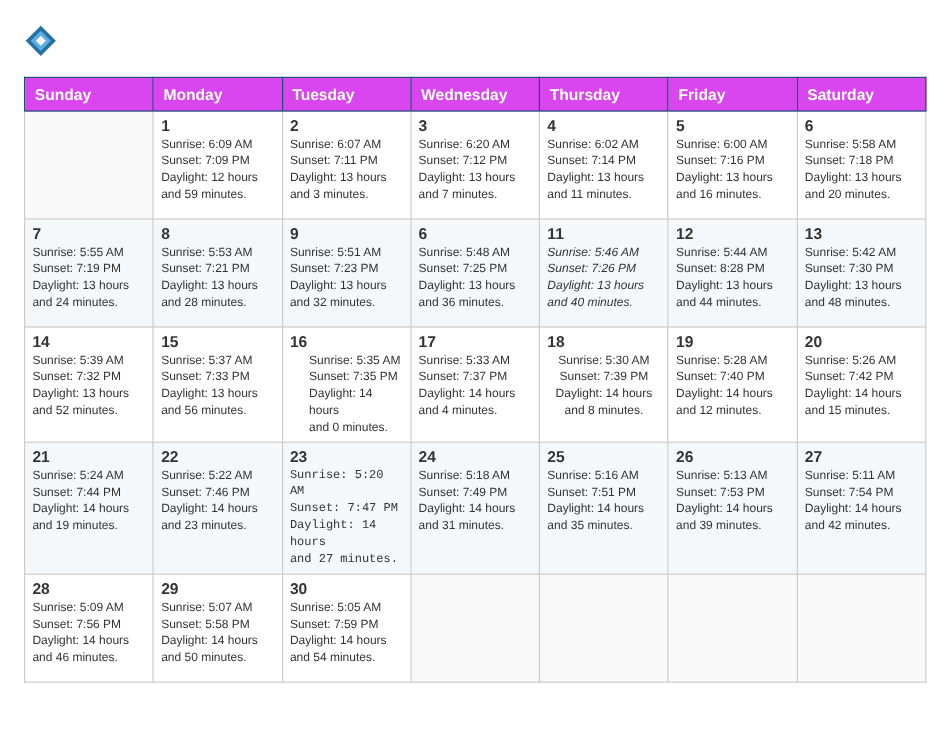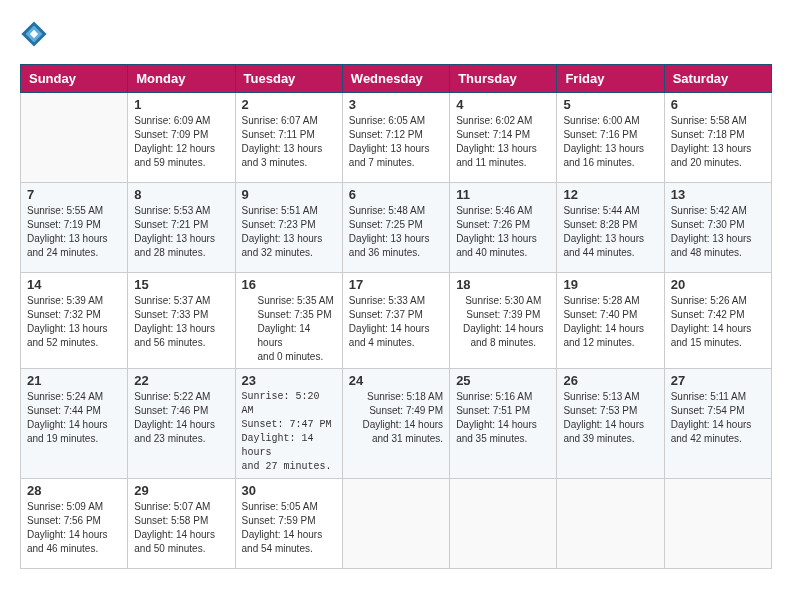--- a/index.html
+++ b/index.html
@@ -52,21 +52,21 @@
     .subtitle {
       font-size: 14px;
       color: #555;
     }
     .calendar {
       width: 100%;
       border-collapse: collapse;
       border: 1px solid #ccc;
     }
     .calendar th {
-      background-color: #be185d;
+      background-color: #d946ef;
       color: #fff;
       text-align: left;
       padding: 6px 8px;
       font-size: 13px;
       font-weight: bold;
       border: 1px solid #1a5276;
     }
     .calendar td {
       vertical-align: top;
       padding: 4px 6px;
@@ -142,21 +142,21 @@
         </td>
         <td>
           <span class="day-number">2</span>
           <div class="day-info" style="white-space: pre-line;">Sunrise: 6:07 AM
 Sunset: 7:11 PM
 Daylight: 13 hours
 and 3 minutes.</div>
         </td>
         <td>
           <span class="day-number">3</span>
-          <div class="day-info" style="white-space: pre-line;">Sunrise: 6:05 AM
+          <div class="day-info" style="white-space: pre-line;">Sunrise: 6:20 AM
 Sunset: 7:12 PM
 Daylight: 13 hours
 and 7 minutes.</div>
         </td>
         <td>
           <span class="day-number">4</span>
           <div class="day-info" style="white-space: pre-line;">Sunrise: 6:02 AM
 Sunset: 7:14 PM
 Daylight: 13 hours
 and 11 minutes.</div>
@@ -200,21 +200,21 @@
         </td>
         <td>
           <span class="day-number">6</span>
           <div class="day-info" style="white-space: pre-line;">Sunrise: 5:48 AM
 Sunset: 7:25 PM
 Daylight: 13 hours
 and 36 minutes.</div>
         </td>
         <td>
           <span class="day-number">11</span>
-          <div class="day-info" style="white-space: pre-line;">Sunrise: 5:46 AM
+          <div class="day-info" style="white-space: pre-line; font-style: italic;">Sunrise: 5:46 AM
 Sunset: 7:26 PM
 Daylight: 13 hours
 and 40 minutes.</div>
         </td>
         <td>
           <span class="day-number">12</span>
           <div class="day-info" style="white-space: pre-line;">Sunrise: 5:44 AM
 Sunset: 8:28 PM
 Daylight: 13 hours
 and 44 minutes.</div>
@@ -295,21 +295,21 @@
         </td>
         <td>
           <span class="day-number">23</span>
           <div class="day-info" style="white-space: pre-line; font-family: Liberation Mono, monospace;">Sunrise: 5:20 AM
 Sunset: 7:47 PM
 Daylight: 14 hours
 and 27 minutes.</div>
         </td>
         <td>
           <span class="day-number">24</span>
-          <div class="day-info" style="white-space: pre-line; text-align: right;">Sunrise: 5:18 AM
+          <div class="day-info" style="white-space: pre-line;">Sunrise: 5:18 AM
 Sunset: 7:49 PM
 Daylight: 14 hours
 and 31 minutes.</div>
         </td>
         <td>
           <span class="day-number">25</span>
           <div class="day-info" style="white-space: pre-line;">Sunrise: 5:16 AM
 Sunset: 7:51 PM
 Daylight: 14 hours
 and 35 minutes.</div>

